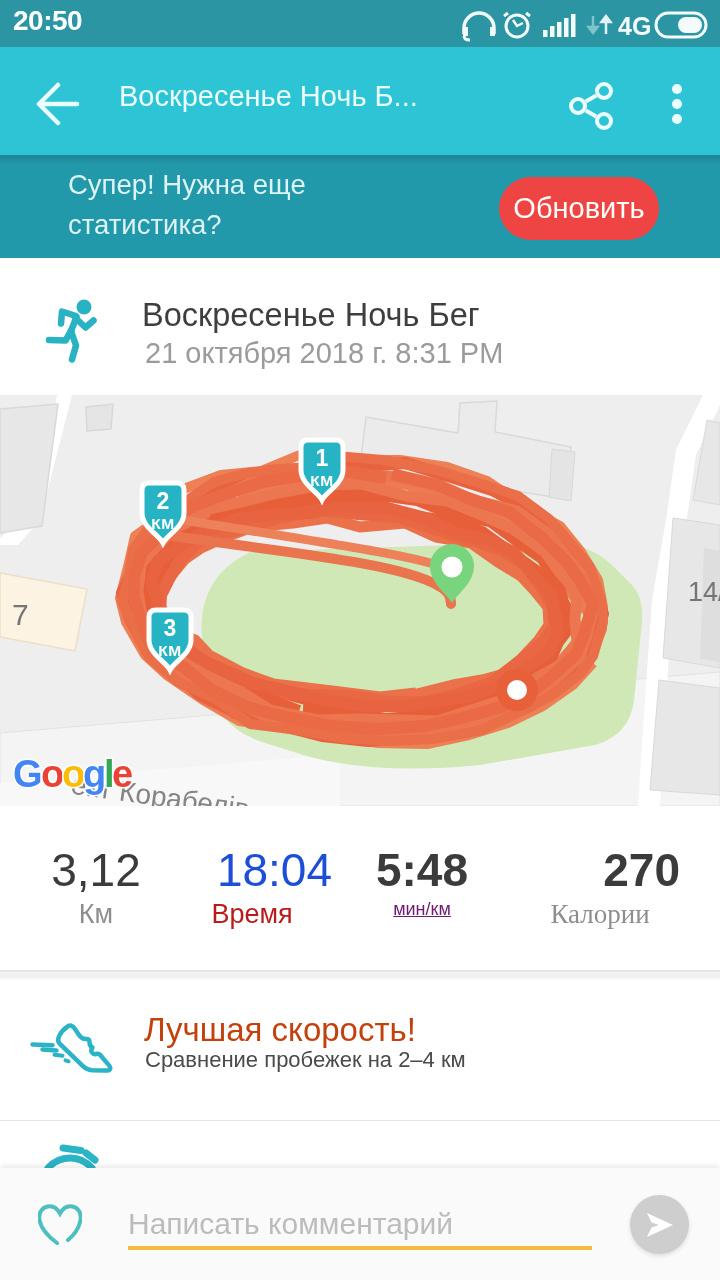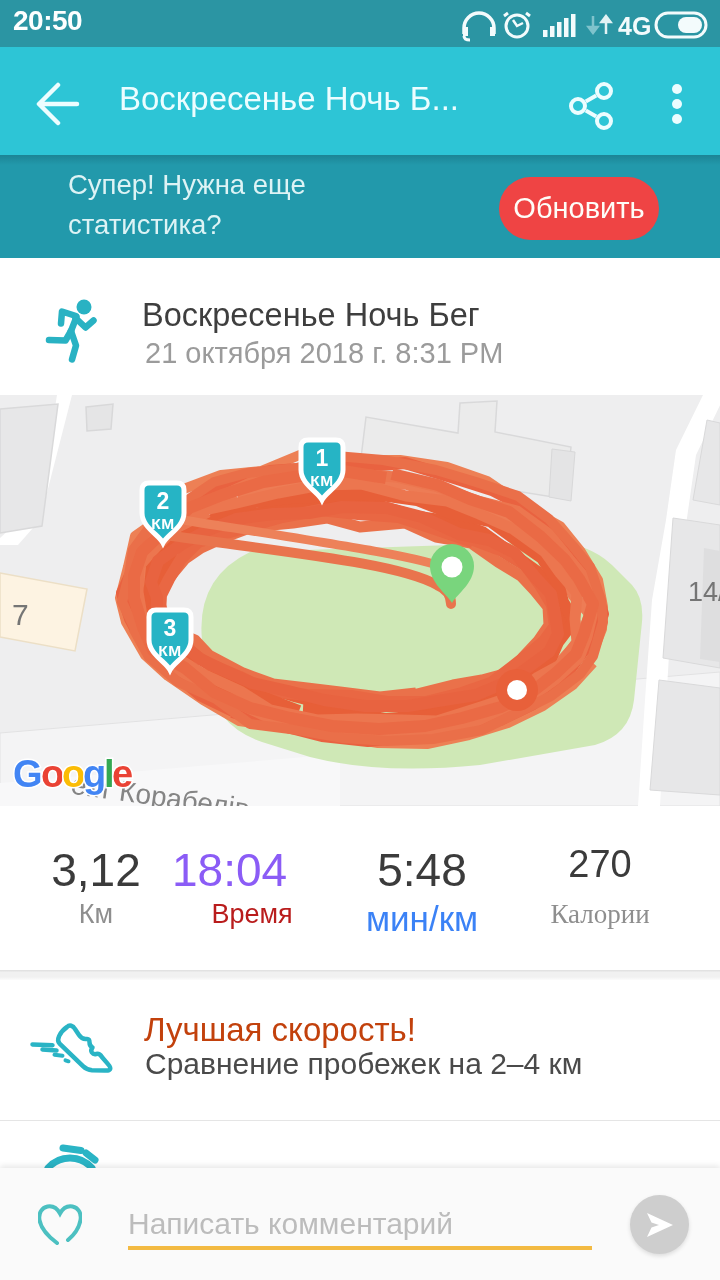--- a/index.html
+++ b/index.html
@@ -44,21 +44,21 @@
   <rect x="656" y="13" width="50" height="24" rx="12" fill="none" stroke="#f3fbfc" stroke-width="3"></rect>
   <rect x="678" y="17" width="24" height="16" rx="8" fill="#f3fbfc"></rect>
 </svg>
 
 <div class="abs" style="left:0;top:47px;width:720px;height:108px;background:#2dc5d6;"></div>
 
 <svg class="abs" style="left:36px;top:82px;width:44px;height:44px" viewBox="0 0 44 44">
   <path d="M22,3 L3,22 L22,41 M4,22 H41" stroke="#ecfdff" stroke-width="4.5" fill="none" stroke-linecap="round" stroke-linejoin="round"></path>
 </svg>
 
-<div class="abs" style="left:119px;top:80px;color:#ecfdff;font-size:33px;font-weight:400;">Воскресенье Ночь Б...</div>
+<div class="abs" style="left:119px;top:80px;color:#ecfdff;font-size:29px;font-weight:400;">Воскресенье Ночь Б...</div>
 
 <svg class="abs" style="left:566px;top:78px;width:52px;height:52px" viewBox="0 0 52 52">
   <g stroke="#ecfdff" stroke-width="4" fill="none">
     <path d="M19.8,23.5 L30.2,17.5 M19.8,32.5 L30.2,38.5"></path>
     <circle cx="38" cy="13" r="7"></circle>
     <circle cx="12" cy="28" r="7"></circle>
     <circle cx="38" cy="43" r="7"></circle>
   </g>
 </svg>
 
@@ -187,49 +187,49 @@
     <text x="112" y="787" fill="#ea4335">e</text>
   </g>
 </svg>
 
 <div class="abs" style="left:0;top:806px;width:720px;height:156px;background:#fff;"></div>
 
 <div class="abs" style="left:16px;top:843px;width:160px;text-align:center;color:#3b3b3b;font-size:46px;">3,12</div>
 
 <div class="abs" style="left:16px;top:899px;width:160px;text-align:center;color:#8e8e8e;font-size:27px;">Км</div>
 
-<div class="abs" style="left:172px;top:843px;width:160px;text-align:left;color:#8b5cf6;font-size:46px;">18:04</div>
+<div class="abs" style="left:172px;top:843px;width:160px;text-align:right;color:#1d4ed8;font-size:46px;">18:04</div>
 
 <div class="abs" style="left:172px;top:899px;width:160px;text-align:center;color:#b91c1c;font-size:27px;">Время</div>
 
-<div class="abs" style="left:342px;top:843px;width:160px;text-align:center;color:#3b3b3b;font-size:46px;">5:48</div>
-
-<div class="abs" style="left:342px;top:899px;width:160px;text-align:center;color:#3b82f6;font-size:35px;">мин/км</div>
-
-<div class="abs" style="left:520px;top:843px;width:160px;text-align:center;color:#3b3b3b;font-size:38px;">270</div>
+<div class="abs" style="left:342px;top:843px;width:160px;text-align:center;color:#3b3b3b;font-size:46px;font-weight:bold;">5:48</div>
+
+<div class="abs" style="left:342px;top:899px;width:160px;text-align:center;color:#701a75;font-size:18px;text-decoration:underline;">мин/км</div>
+
+<div class="abs" style="left:520px;top:843px;width:160px;text-align:right;color:#3b3b3b;font-size:46px;font-weight:bold;">270</div>
 
 <div class="abs" style="left:520px;top:899px;width:160px;text-align:center;color:#8e8e8e;font-size:27px;font-family:Liberation Serif, serif;">Калории</div>
 
 <div class="abs" style="left:0;top:970px;width:720px;height:10px;background:linear-gradient(to bottom,#e2e2e2 0,#e2e2e2 1px,#f1f1f1 2px,#f1f1f1 7px,#fcfcfc 10px);"></div>
 
 <div class="abs" style="left:0;top:981px;width:720px;height:139px;background:#fff;border-bottom:1px solid #e5e5e5;"></div>
 
 <svg class="abs" style="left:28px;top:1020px;width:88px;height:56px" viewBox="0 0 88 56">
   <g stroke="#2ab4c5" fill="none" stroke-linecap="round" stroke-linejoin="round">
     <path stroke-width="4.5" d="M39,7 C41.5,4.5 45,5.5 47,9 L51,15 C53,18 56,19.3 58.5,19 C60.8,18.7 61.5,20.2 61.5,22.2 C61.5,24.7 62.5,26.5 64.5,27.5 C63.3,29 62.9,31 63.9,32.5 C65,34 66.6,34.4 68.2,34 C70.2,33.5 72.6,35 73.9,37 L79.6,43.6 C81.6,45.9 82.9,47.6 82.1,49.1 C81.4,50.4 79.1,50.6 76.6,50.4 L64,50.2 C60,50 57.5,48.7 55,46.2 L31.6,23.6 C29.9,21.6 29.9,18.6 31.1,16.1 C33.1,12.1 36.1,8.9 39,7 Z"></path>
     <path stroke-width="4.5" d="M4.5,24.4 L24.5,25.2"></path>
     <path stroke-width="4.5" d="M14.5,29.5 L28.5,30.5"></path>
     <path stroke-width="4" d="M26.5,34.7 L34.5,35.8"></path>
     <path stroke-width="4" d="M37.5,40.3 L40.5,41.3"></path>
   </g>
 </svg>
 
 <div class="abs" style="left:144px;top:1011px;color:#c2410c;font-size:33px;">Лучшая скорость!</div>
 
-<div class="abs" style="left:145px;top:1047px;color:#4a4a4a;font-size:30px;">Сравнение пробежек на 2–4 км</div>
+<div class="abs" style="left:145px;top:1047px;color:#4a4a4a;font-size:22px;">Сравнение пробежек на 2–4 км</div>
 
 <svg class="abs" style="left:40px;top:1140px;width:70px;height:28px" viewBox="0 0 70 28">
   <g stroke="#2ab4c5" stroke-width="7" fill="none" stroke-linecap="round">
     <path d="M23,8 L41,10.5"></path>
     <path d="M46,13 L55,20"></path>
     <path d="M8,28 A29,29 0 0 1 52,28"></path>
   </g>
 </svg>
 
 <div class="abs" style="left:0;top:1168px;width:720px;height:112px;background:#fafafa;box-shadow:0 -2px 6px rgba(0,0,0,0.10);"></div>

